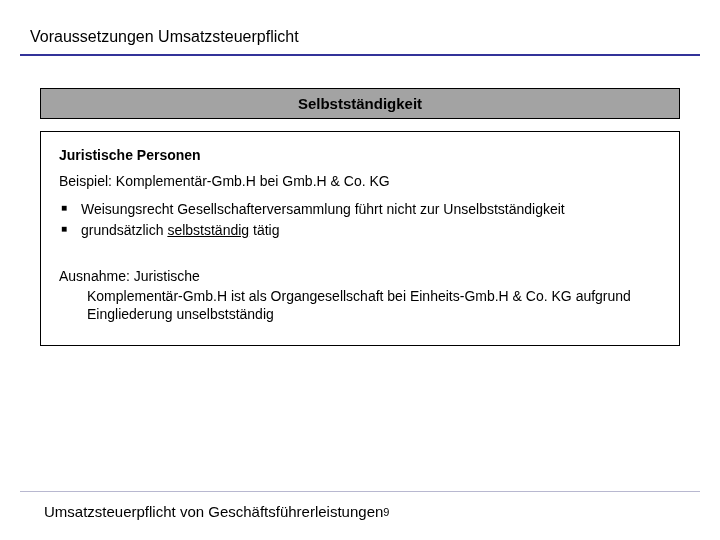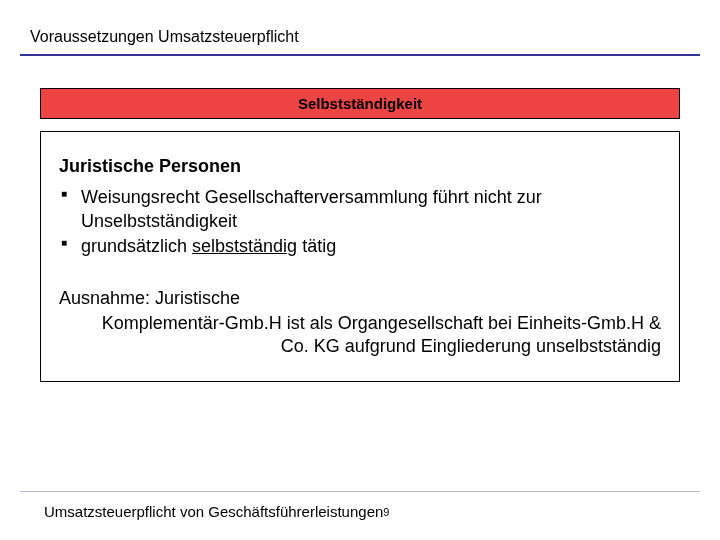--- a/index.html
+++ b/index.html
@@ -17,31 +17,31 @@
     font-weight: 400;
   }
   .title-rule {
     height: 2px;
     background: #333399;
     margin: 0 20px;
   }
   .yellow-box {
     margin: 32px 40px 12px 40px;
     border: 1px solid #000;
-    background: #ef4444;
+    background: #a3a3a3;
     text-align: center;
     font-weight: 700;
     font-size: 15px;
     padding: 6px 0;
   }
   .content-box {
     margin: 12px 40px;
     border: 1px solid #000;
-    padding: 23px 18px 22px 18px;
-    font-size: 18px;
+    padding: 14px 18px 22px 18px;
+    font-size: 14px;
     line-height: 1.3;
   }
   .subheading {
     font-weight: 700;
     margin-bottom: 8px;
   }
   .example {
     margin-bottom: 10px;
   }
   ul.bullets {
@@ -54,21 +54,21 @@
     margin-bottom: 2px;
   }
   ul.bullets li::before {
     content: "■";
     position: absolute;
     left: 2px;
     top: 1px;
     font-size: 10px;
   }
   .underline { text-decoration: underline; }
-  .indent-block { padding-left: 28px; text-align: right; }
+  .indent-block { padding-left: 28px; }
   .ausnahme { margin-bottom: 2px; }
   .footer {
     position: absolute;
     left: 0;
     right: 12px;
     bottom: 20px;
     display: flex;
     justify-content: flex-start;
     align-items: center;
     padding: 0 44px;
@@ -87,20 +87,21 @@
 </head>
 <body>
 
 <div class="title">Voraussetzungen Umsatzsteuerpflicht</div>
 <div class="title-rule"></div>
 
 <div class="yellow-box">Selbstständigkeit</div>
 
 <div class="content-box">
   <div class="subheading">Juristische Personen</div>
+  <div class="example">Beispiel: Komplementär-Gmb.H bei Gmb.H &amp; Co. KG</div>
   <ul class="bullets">
     <li>Weisungsrecht Gesellschafterversammlung führt nicht zur Unselbstständigkeit</li>
     <li>
       <span>grundsätzlich </span><span class="underline">selbstständig</span><span> tätig</span>
     </li>
   </ul>
   <div class="ausnahme">Ausnahme: Juristische</div>
   <div class="indent-block">Komplementär-Gmb.H ist als Organgesellschaft bei Einheits-Gmb.H &amp; Co. KG aufgrund Eingliederung unselbstständig</div>
 </div>
 

